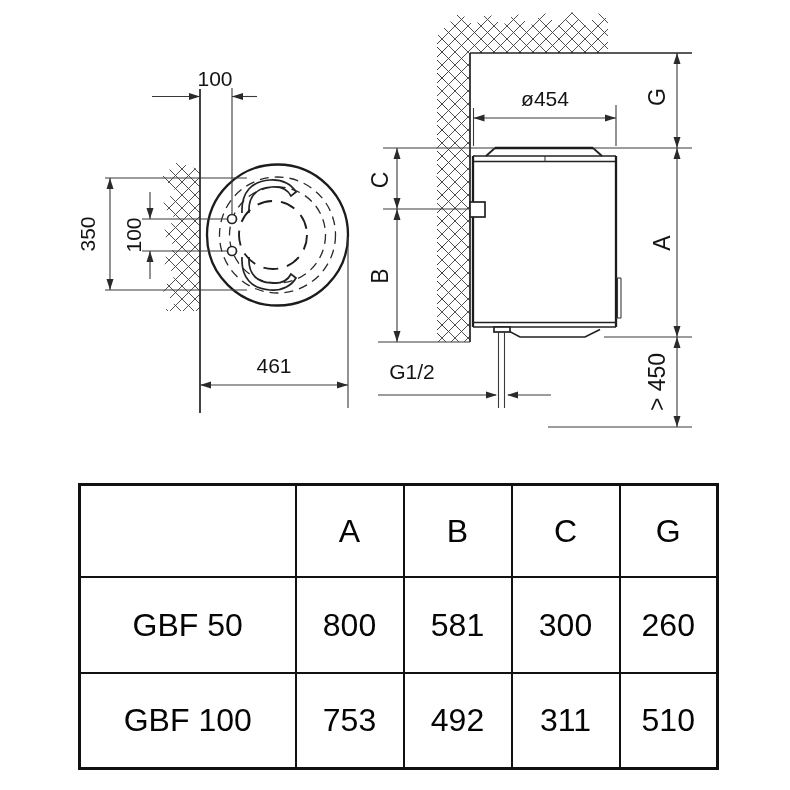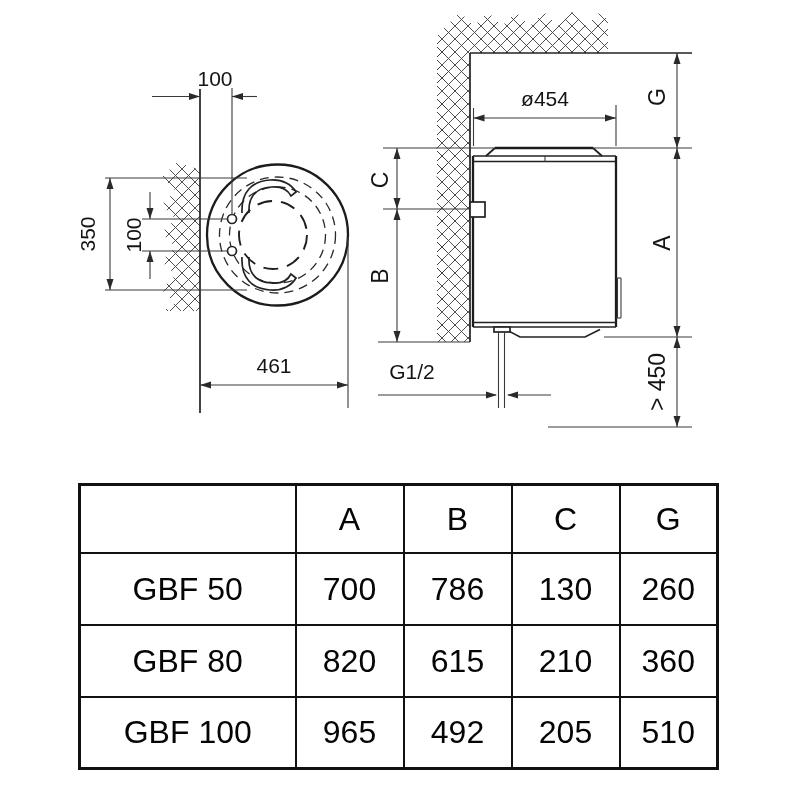--- a/index.html
+++ b/index.html
@@ -196,35 +196,28 @@
   <tbody>
     <tr class="hdr">
       <th></th>
       <th>A</th>
       <th>B</th>
       <th>C</th>
       <th>G</th>
     </tr>
     <tr class="row">
       <td>GBF 50</td>
-      <td>700</td>
-      <td>786</td>
-      <td>130</td>
+      <td>800</td>
+      <td>581</td>
+      <td>300</td>
       <td>260</td>
     </tr>
     <tr class="row">
-      <td>GBF 80</td>
-      <td>820</td>
-      <td>615</td>
-      <td>210</td>
-      <td>360</td>
-    </tr>
-    <tr class="row">
       <td>GBF 100</td>
-      <td>965</td>
+      <td>753</td>
       <td>492</td>
-      <td>205</td>
+      <td>311</td>
       <td>510</td>
     </tr>
   </tbody>
 </table>
 
 </div>
 
 </body></html>

